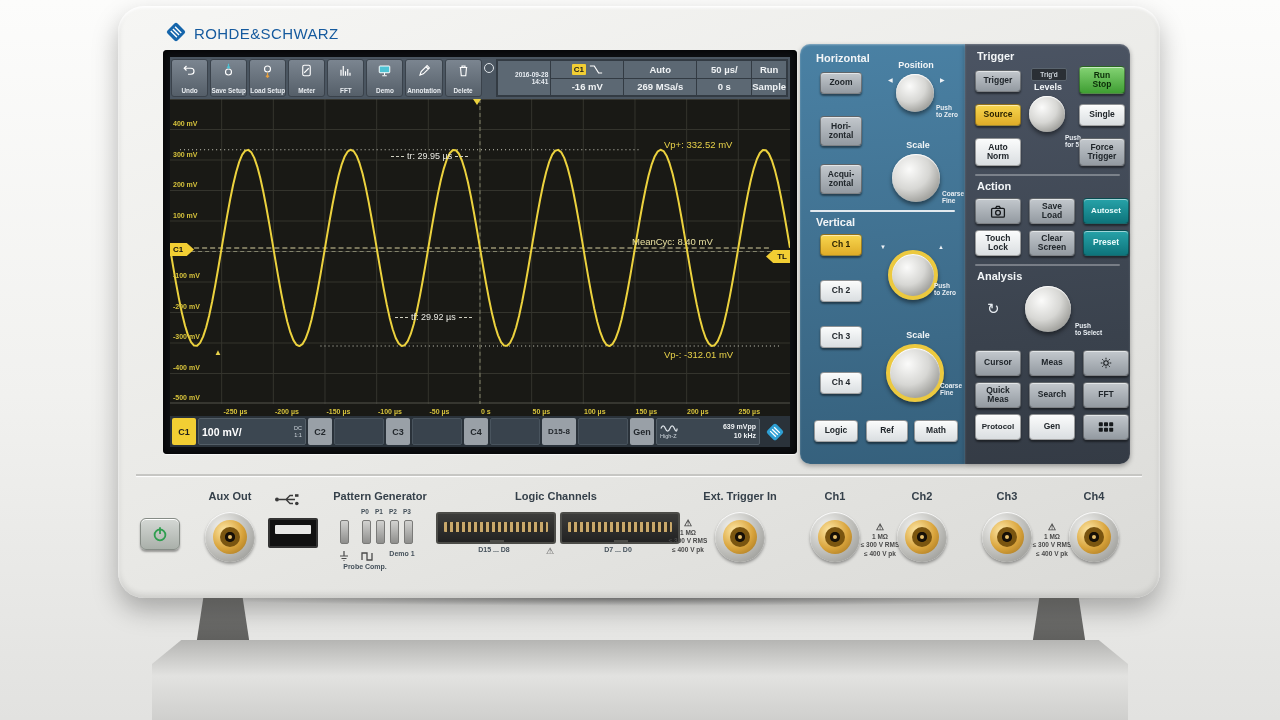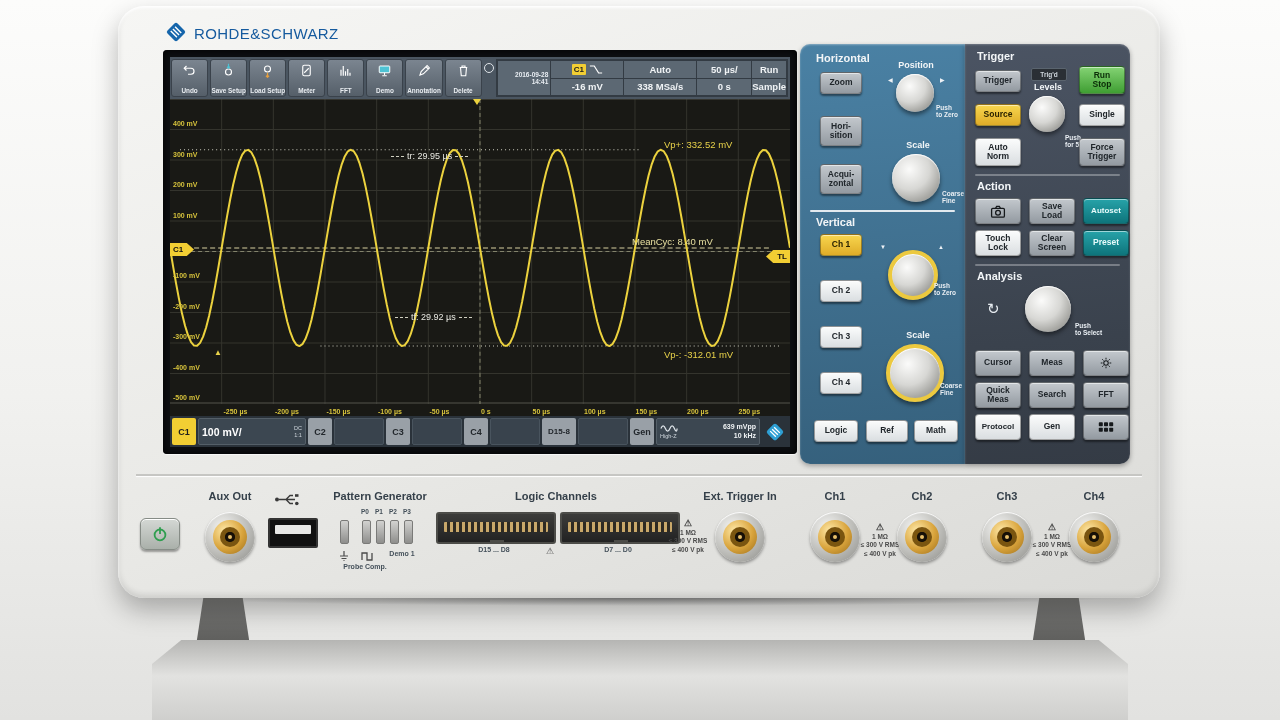--- a/index.html
+++ b/index.html
@@ -179,21 +179,21 @@
                 <span>Run</span>
               </div>
             <div class="datecell">
               <span>2016-09-28</span>
               <span>14:41</span>
             </div>
             <div class="scell">
                 <span>-16 mV</span>
               </div>
             <div class="scell">
-                <span>338 MSa/s</span>
+                <span>269 MSa/s</span>
               </div>
             <div class="scell">
                 <span>0 s</span>
               </div>
             <div class="scell">
                 <span>Sample</span>
               </div>
           </div>
         </div>
 
@@ -304,21 +304,21 @@
               </svg>
           </div>
         </div>
       </div>
     </div>
 
     <div class="panel bluep">
       <span class="ptitle" style="left:16px;top:8px">Horizontal</span>
       <div class="btn b-gray" style="left:20px;top:28px;width:40px;height:20px">Zoom</div>
       <div class="btn b-gray" style="left:20px;top:72px;width:40px;height:28px">Hori-
-sition</div>
+zontal</div>
       <div class="btn b-gray" style="left:20px;top:120px;width:40px;height:28px">Acqui-
 zontal</div>
       <span class="klabel" style="left:88px;top:16px;width:56px">Position</span>
       <span class="karr" style="left:88px;top:32px">◀</span>
       <span class="karr" style="left:140px;top:32px">▶</span>
       <div class="knob" style="left:96px;top:30px;width:38px;height:38px"></div>
       <span class="hint" style="left:136px;top:60px">Push
 to Zero</span>
       <span class="klabel" style="left:96px;top:96px;width:44px">Scale</span>
       <div class="knob" style="left:92px;top:110px;width:48px;height:48px"></div>

